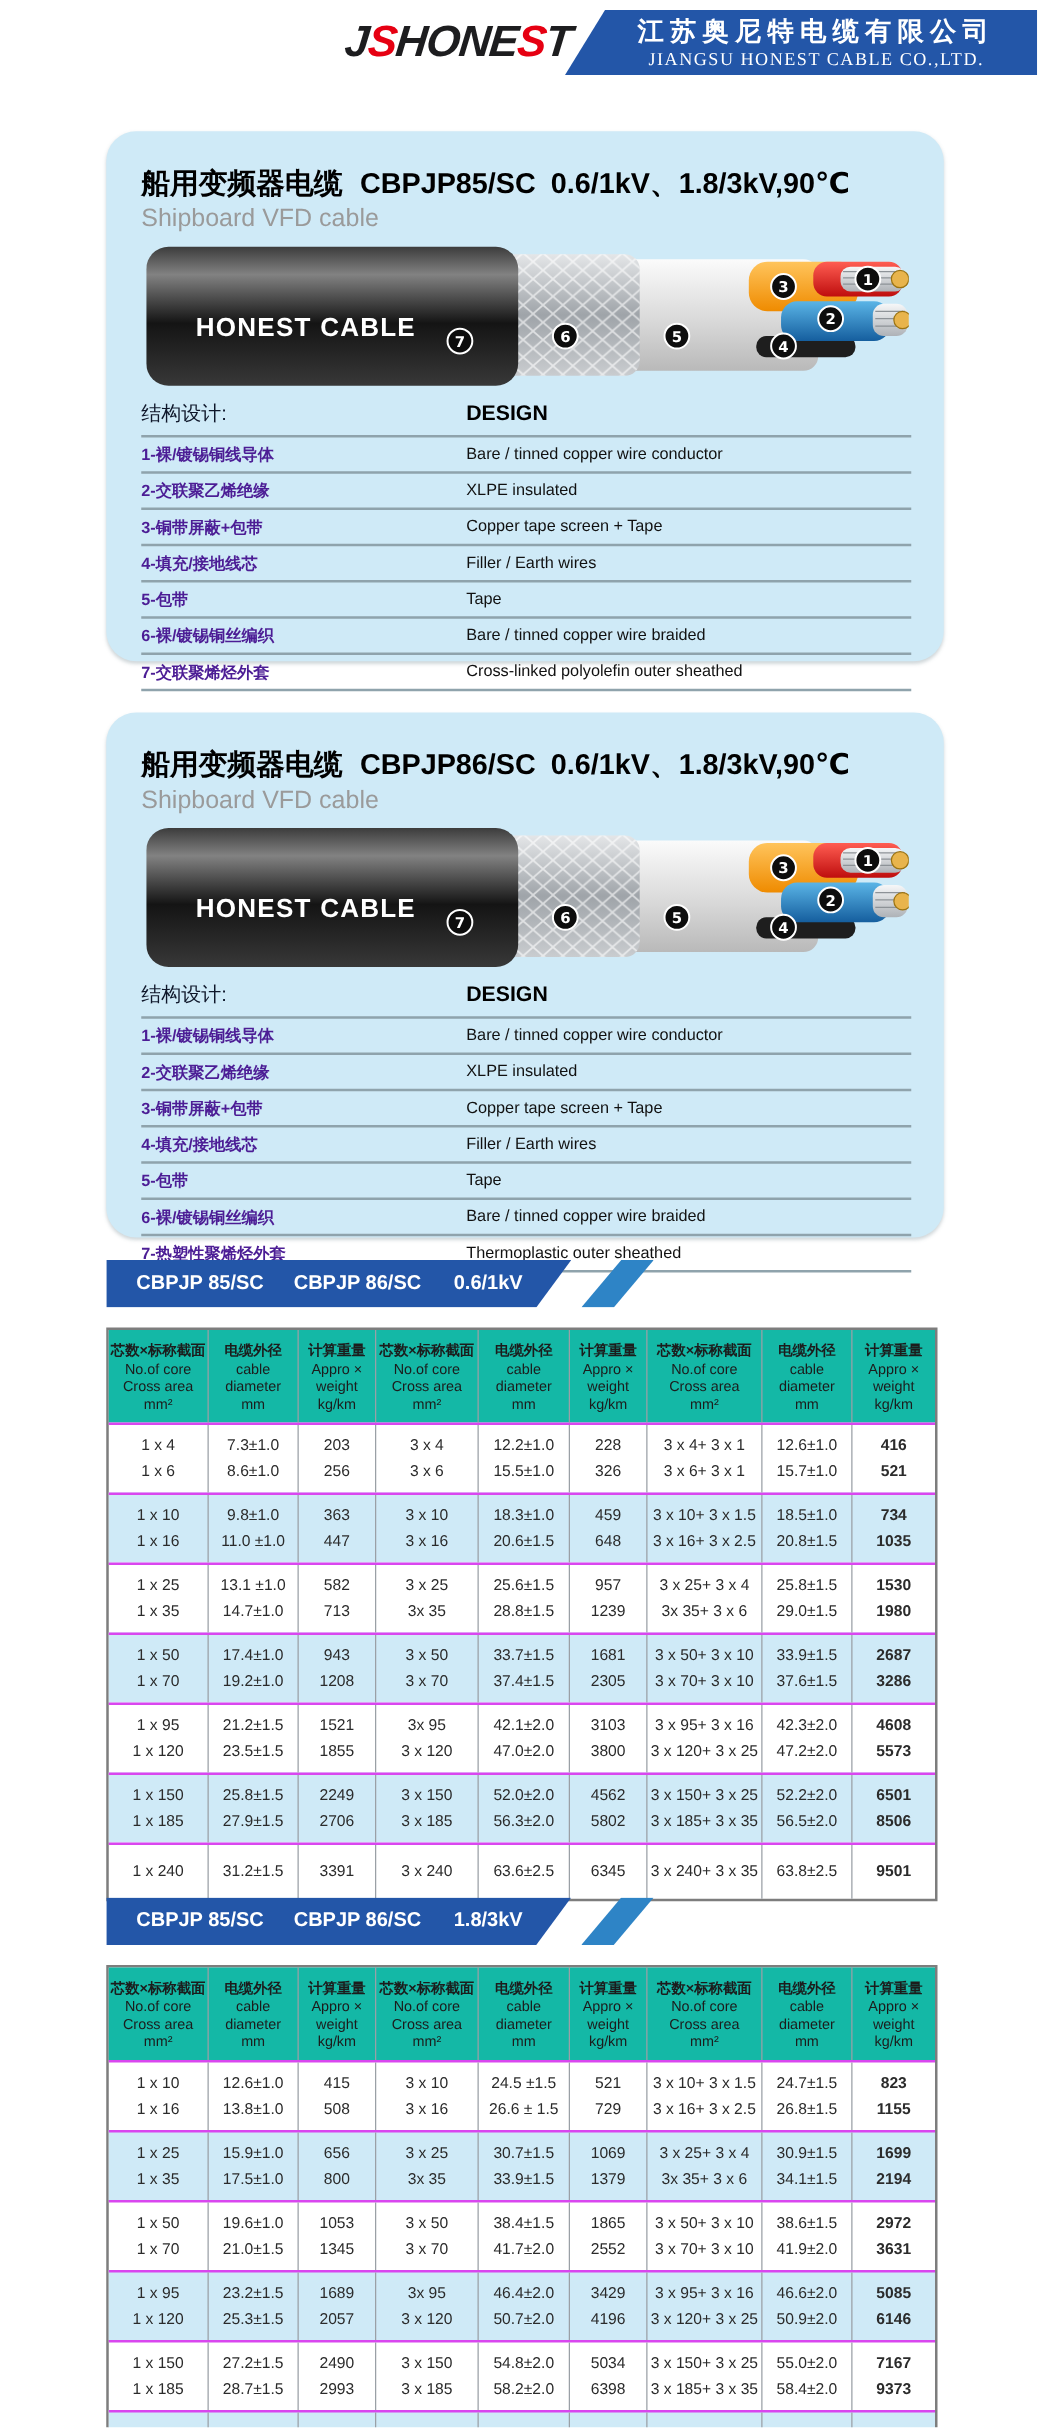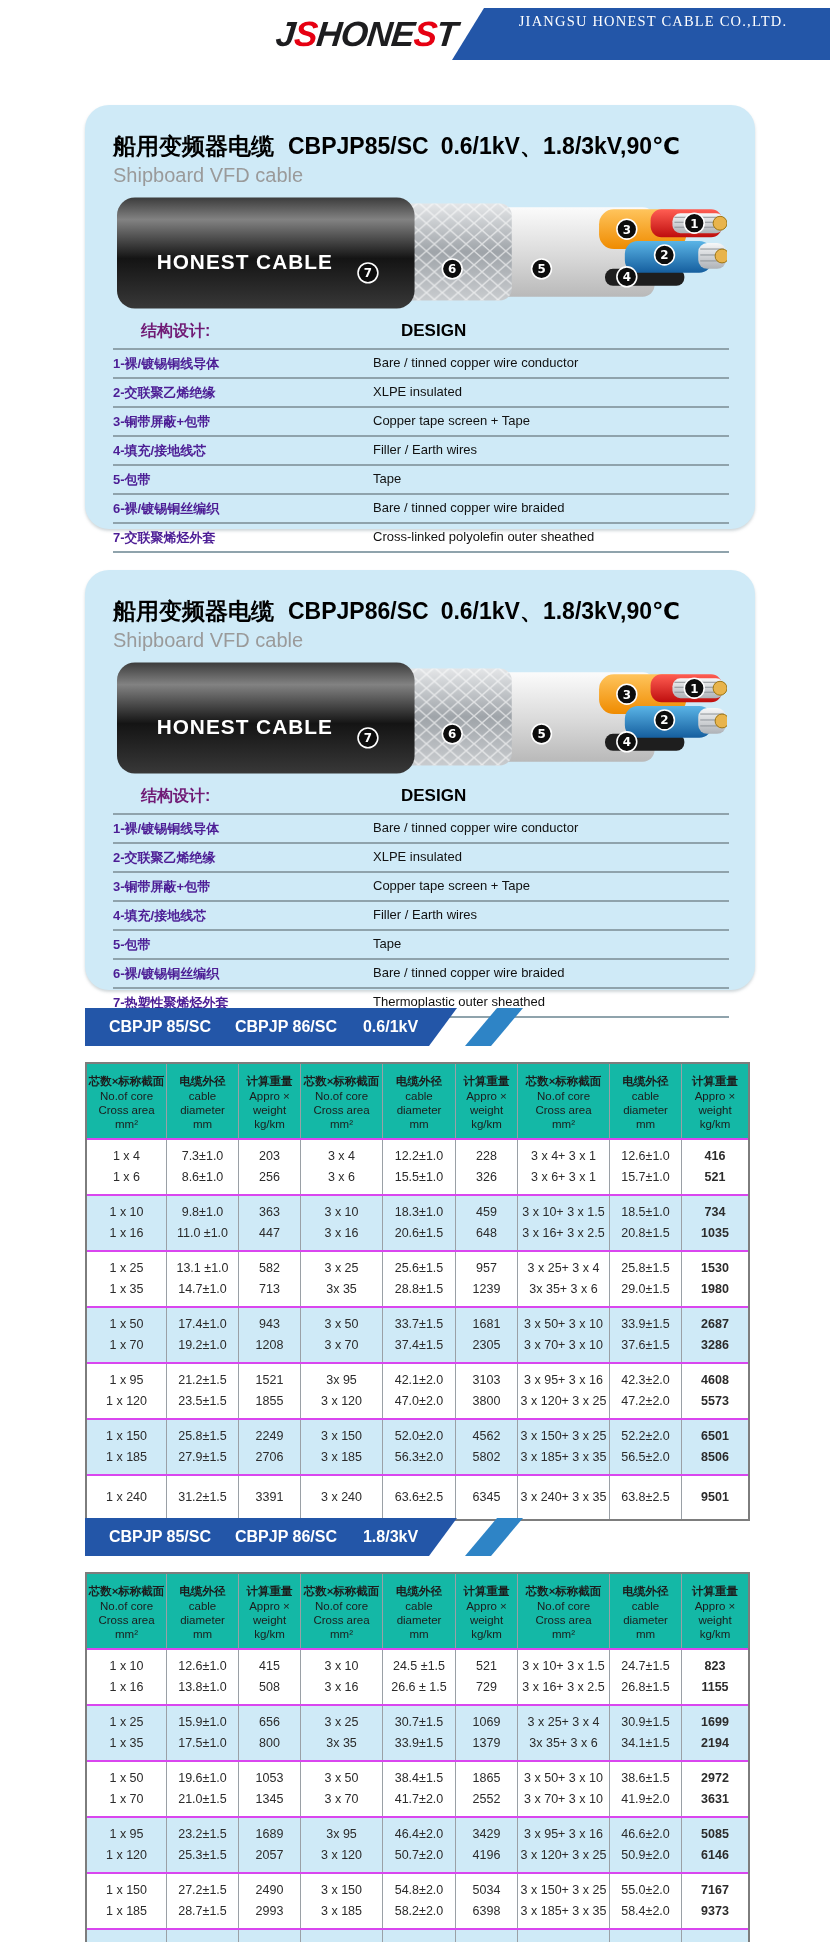--- a/index.html
+++ b/index.html
@@ -20,21 +20,21 @@
   
   .card{position:absolute;left:85px;width:670px;background:#cfeaf7;border-radius:24px;
         box-sizing:border-box;padding:26px 26px 0 28px;box-shadow:0 2px 3px rgba(120,140,150,.35);}
   .card-title{font-size:23px;font-weight:bold;color:#000;white-space:nowrap;}
   .card-title .t-model{margin-left:14px;}
   .card-title .t-rating{margin-left:12px;}
   .card-sub{font-size:20px;color:#9a9a9a;margin-top:2px;}
   .cable-slot{margin:8px 0 0 4px;width:610px;height:116px;}
   .design{margin-top:6px;}
   .design-head{display:flex;align-items:baseline;padding:4px 0 6px 0;}
-  .dh-cn{width:260px;font-size:16px;font-weight:bold;color:#701a75;margin-left:28px;}
+  .dh-cn{width:260px;font-size:16px;font-weight:normal;color:#0f172a;}
   .dh-en{font-size:17px;font-weight:bold;color:#000;}
   .design-rows{border-bottom:2px solid #8fa3ac;}
   .drow{display:flex;border-top:2px solid #8fa3ac;padding:4.5px 0;}
   .dcn{width:260px;font-size:13px;font-weight:700;color:#4c1d95;}
   .den{flex:1;font-size:13px;color:#111;}
 
   
   .spec{position:absolute;left:85px;width:680px;}
   .band{position:relative;height:38px;}
   .band-main{position:absolute;left:0;top:0;width:372px;height:38px;background:#2356a8;
@@ -63,20 +63,21 @@
   .badge-num{font-family:"DejaVu Sans",sans-serif;font-size:12px;font-weight:bold;fill:#ffffff;}
 </style>
 </head>
 <body>
 
 <div class="page">
 
   <div class="hdr">
     <div class="logo"><span style="color: rgb(29, 29, 31);">J</span><span style="color: rgb(230, 0, 18);">S</span><span style="color: rgb(29, 29, 31);">HON</span><span style="color: rgb(29, 29, 31);">E</span><span style="color: rgb(230, 0, 18);">S</span><span style="color: rgb(29, 29, 31);">T</span></div>
     <div class="hdr-banner">
+      <div class="hb-cn">江苏奥尼特电缆有限公司</div>
       <div class="hb-en">JIANGSU HONEST CABLE CO.,LTD.</div>
     </div>
   </div>
 
   <section class="card" style="top:105px;height:424px;">
     <div class="card-title">
       <span class="t-cn">船用变频器电缆</span><span class="t-model">CBPJP85/SC</span><span class="t-rating">0.6/1kV、1.8/3kV,90℃</span>
     </div>
     <div class="card-sub">Shipboard VFD cable</div>
     <div class="cable-slot">

